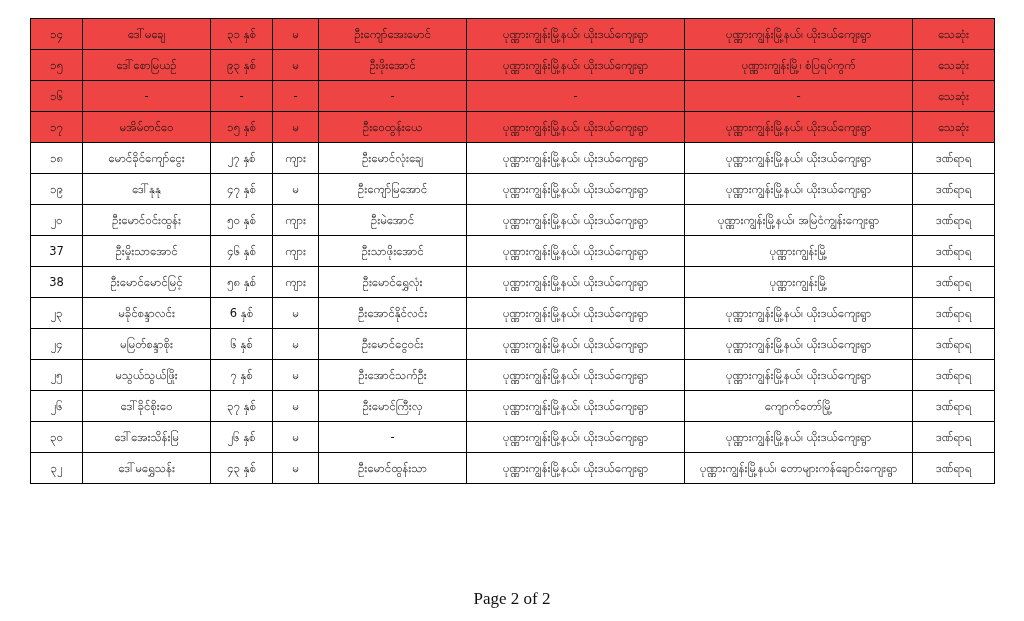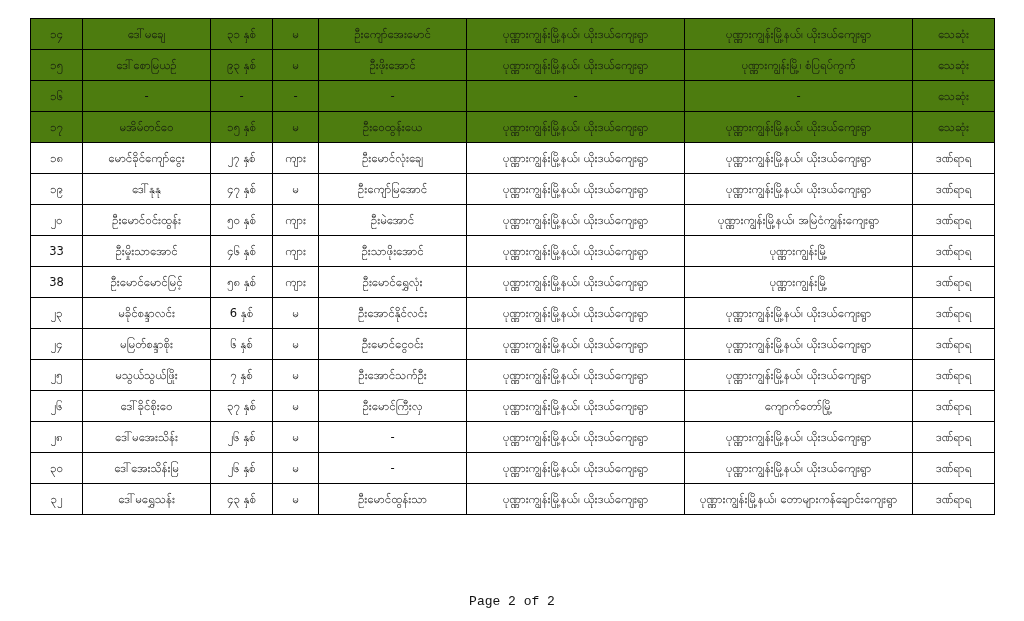--- a/index.html
+++ b/index.html
@@ -41,33 +41,33 @@
   .col-no     { width: 52px; }
   .col-name   { width: 128px; }
   .col-age    { width: 62px; }
   .col-sex    { width: 46px; }
   .col-father { width: 148px; }
   .col-addr1  { width: 218px; }
   .col-addr2  { width: 228px; }
   .col-status { width: 82px; }
 
   tr.highlight td {
-    background: #4d7c0f;
+    background: #ef4444;
   }
   tr.normal td {
     background: #ffffff;
   }
   .footer {
     position: absolute;
     left: 0;
     right: 0;
     bottom: 12px;
     text-align: center;
-    font-size: 13px;
-    font-family: Liberation Mono, monospace;
+    font-size: 17px;
+    font-family: Liberation Serif, serif;
     color: #111111;
   }
 </style>
 </head>
 <body>
 
 <div class="page">
   <table class="data-table">
     <colgroup>
       <col class="col-no">
@@ -144,21 +144,21 @@
           <td>၂၀</td>
           <td>ဦးမောင်ဝင်းထွန်း</td>
           <td>၅၀ နှစ်</td>
           <td>ကျား</td>
           <td>ဦးမဲအောင်</td>
           <td>ပုဏ္ဏားကျွန်းမြို့နယ်၊ ယိုးဒယ်ကျေးရွာ</td>
           <td>ပုဏ္ဏားကျွန်းမြို့နယ်၊ အမြဲငံကျွန်းကျေးရွာ</td>
           <td>ဒဏ်ရာရ</td>
         </tr>
         <tr class="normal">
-          <td>33</td>
+          <td>37</td>
           <td>ဦးမှိုးသာအောင်</td>
           <td>၄၆ နှစ်</td>
           <td>ကျား</td>
           <td>ဦးသာဖိုးအောင်</td>
           <td>ပုဏ္ဏားကျွန်းမြို့နယ်၊ ယိုးဒယ်ကျေးရွာ</td>
           <td>ပုဏ္ဏားကျွန်းမြို့</td>
           <td>ဒဏ်ရာရ</td>
         </tr>
         <tr class="normal">
           <td>38</td>
@@ -201,30 +201,20 @@
           <td>ဒဏ်ရာရ</td>
         </tr>
         <tr class="normal">
           <td>၂၆</td>
           <td>ဒေါ်ခိုင်စိုးဝေ</td>
           <td>၃၇ နှစ်</td>
           <td>မ</td>
           <td>ဦးမောင်ကြီးလှ</td>
           <td>ပုဏ္ဏားကျွန်းမြို့နယ်၊ ယိုးဒယ်ကျေးရွာ</td>
           <td>ကျောက်တော်မြို့</td>
-          <td>ဒဏ်ရာရ</td>
-        </tr>
-        <tr class="normal">
-          <td>၂၈</td>
-          <td>ဒေါ်မအေးသိန်း</td>
-          <td>၂၆ နှစ်</td>
-          <td>မ</td>
-          <td>-</td>
-          <td>ပုဏ္ဏားကျွန်းမြို့နယ်၊ ယိုးဒယ်ကျေးရွာ</td>
-          <td>ပုဏ္ဏားကျွန်းမြို့နယ်၊ ယိုးဒယ်ကျေးရွာ</td>
           <td>ဒဏ်ရာရ</td>
         </tr>
         <tr class="normal">
           <td>၃၀</td>
           <td>ဒေါ်အေးသိန်းမြ</td>
           <td>၂၆ နှစ်</td>
           <td>မ</td>
           <td>-</td>
           <td>ပုဏ္ဏားကျွန်းမြို့နယ်၊ ယိုးဒယ်ကျေးရွာ</td>
           <td>ပုဏ္ဏားကျွန်းမြို့နယ်၊ ယိုးဒယ်ကျေးရွာ</td>

